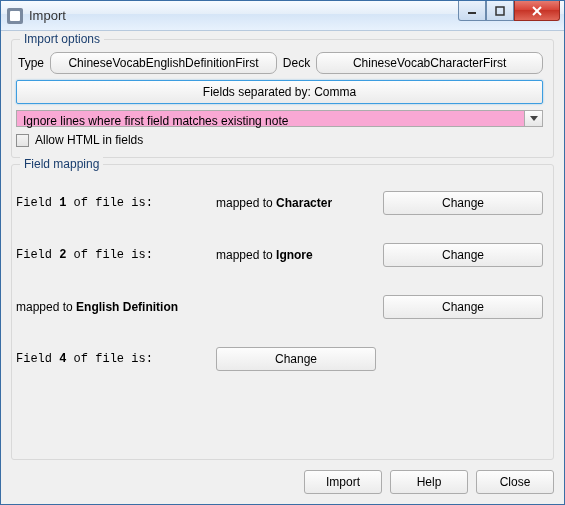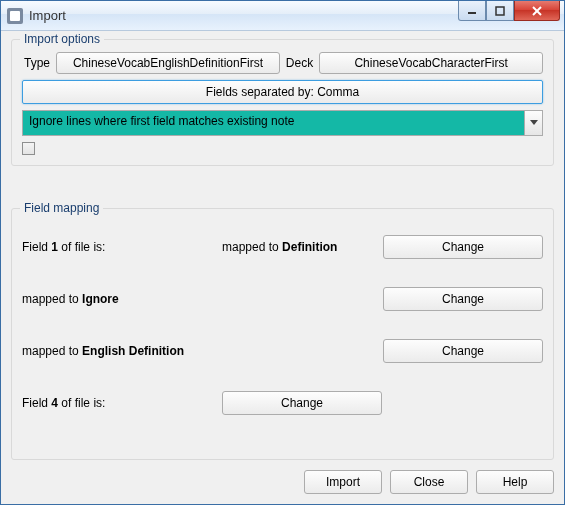--- a/index.html
+++ b/index.html
@@ -78,21 +78,21 @@
     flex: 1;
     background: #f0f0f0;
     padding: 8px 10px 10px 10px;
     display: flex;
     flex-direction: column;
     gap: 6px;
   }
   .group {
     border: 1px solid #d9d9d9;
     border-radius: 3px;
-    padding: 12px 10px 10px 10px;
+    padding: 12px 10px 10px 4px;
     position: relative;
     background: #f0f0f0;
   }
   .group-title {
     position: absolute;
     top: -8px;
     left: 8px;
     background: #f0f0f0;
     padding: 0 4px;
     color: #1a3e6e;
@@ -107,39 +107,39 @@
   .btn {
     background: linear-gradient(to bottom, #fdfdfd, #ebebeb);
     border: 1px solid #acacac;
     border-radius: 3px;
     padding: 3px 0;
     text-align: center;
     font-size: 12px;
     cursor: default;
     color: #000;
   }
-  .type-deck .btn { flex: 1; }
+  .type-deck .btn { flex: 1; border-radius: 7px; }
   .type-deck .lbl { flex: 0 0 auto; padding: 0 2px; }
   .wide-btn {
     display: block;
     width: 100%;
     background: linear-gradient(to bottom, #fdfdfd, #ebebeb);
     border: 1px solid #3c9de0;
     box-shadow: 0 0 2px rgba(60,157,224,0.6);
     border-radius: 2px;
     padding: 4px 0;
     text-align: center;
     font-size: 12px;
     margin-bottom: 6px;
   }
   .combo {
     display: flex;
     border: 1px solid #acacac;
-    background: #14b8a6;
-    height: 26px;
+    background: #f9a8d4;
+    height: 17px;
     margin-bottom: 6px;
   }
   .combo .combo-text {
     flex: 1;
     padding: 3px 6px;
     font-size: 12px;
   }
   .combo .combo-arrow {
     width: 18px;
     border-left: 1px solid #acacac;
@@ -153,28 +153,27 @@
     align-items: center;
     gap: 6px;
   }
   .checkbox {
     width: 13px; height: 13px;
     border: 1px solid #8e8f8f;
     background: linear-gradient(to bottom,#f4f4f4,#e4e4e4);
   }
   .mapping-group {
     flex: 1;
-    margin-top: 36px;
   }
   .map-row {
     display: flex;
     align-items: center;
     padding: 14px 0;
   }
-  .map-col1 { flex: 0 0 200px; }
+  .map-col1 { flex: 0 0 200px; font-family: Liberation Mono, monospace; }
   .map-col2 { flex: 1; }
   .map-col3 { flex: 0 0 160px; }
   .map-col3 .btn { width: 100%; padding: 4px 0; }
   .footer {
     display: flex;
     justify-content: flex-end;
     gap: 8px;
     padding-top: 4px;
   }
   .footer .btn {
@@ -229,39 +228,43 @@
         <div class="combo-text">Ignore lines where first field matches existing note</div>
         <div class="combo-arrow">
           <svg width="8" height="6">
               <polygon points="0,0 8,0 4,5" fill="#444"></polygon>
             </svg>
         </div>
       </div>
 
       <div class="check-row">
         <span class="checkbox"></span>
+        <span>Allow HTML in fields</span>
       </div>
     </div>
 
     <div class="group mapping-group">
       <div class="group-title">Field mapping</div>
 
       <div class="map-row">
         <div class="map-col1">
           <span>Field </span><b>1</b><span> of file is:</span>
         </div>
         <div class="map-col2">
-          <span>mapped to </span><b>Definition</b>
-        </div>
-        <div class="map-col3">
-            <div class="btn">Change</div>
-          </div>
-      </div>
-
-      <div class="map-row">
+          <span>mapped to </span><b>Character</b>
+        </div>
+        <div class="map-col3">
+            <div class="btn">Change</div>
+          </div>
+      </div>
+
+      <div class="map-row">
+        <div class="map-col1">
+          <span>Field </span><b>2</b><span> of file is:</span>
+        </div>
         <div class="map-col2">
           <span>mapped to </span><b>Ignore</b>
         </div>
         <div class="map-col3">
             <div class="btn">Change</div>
           </div>
       </div>
 
       <div class="map-row">
         <div class="map-col2">
@@ -277,18 +280,18 @@
           <span>Field </span><b>4</b><span> of file is:</span>
         </div>
         <div class="map-col3">
             <div class="btn">Change</div>
           </div>
       </div>
     </div>
 
     <div class="footer">
       <div class="btn">Import</div>
+      <div class="btn">Help</div>
       <div class="btn">Close</div>
-      <div class="btn">Help</div>
     </div>
 
   </div>
 </div>
 
 </body></html>

